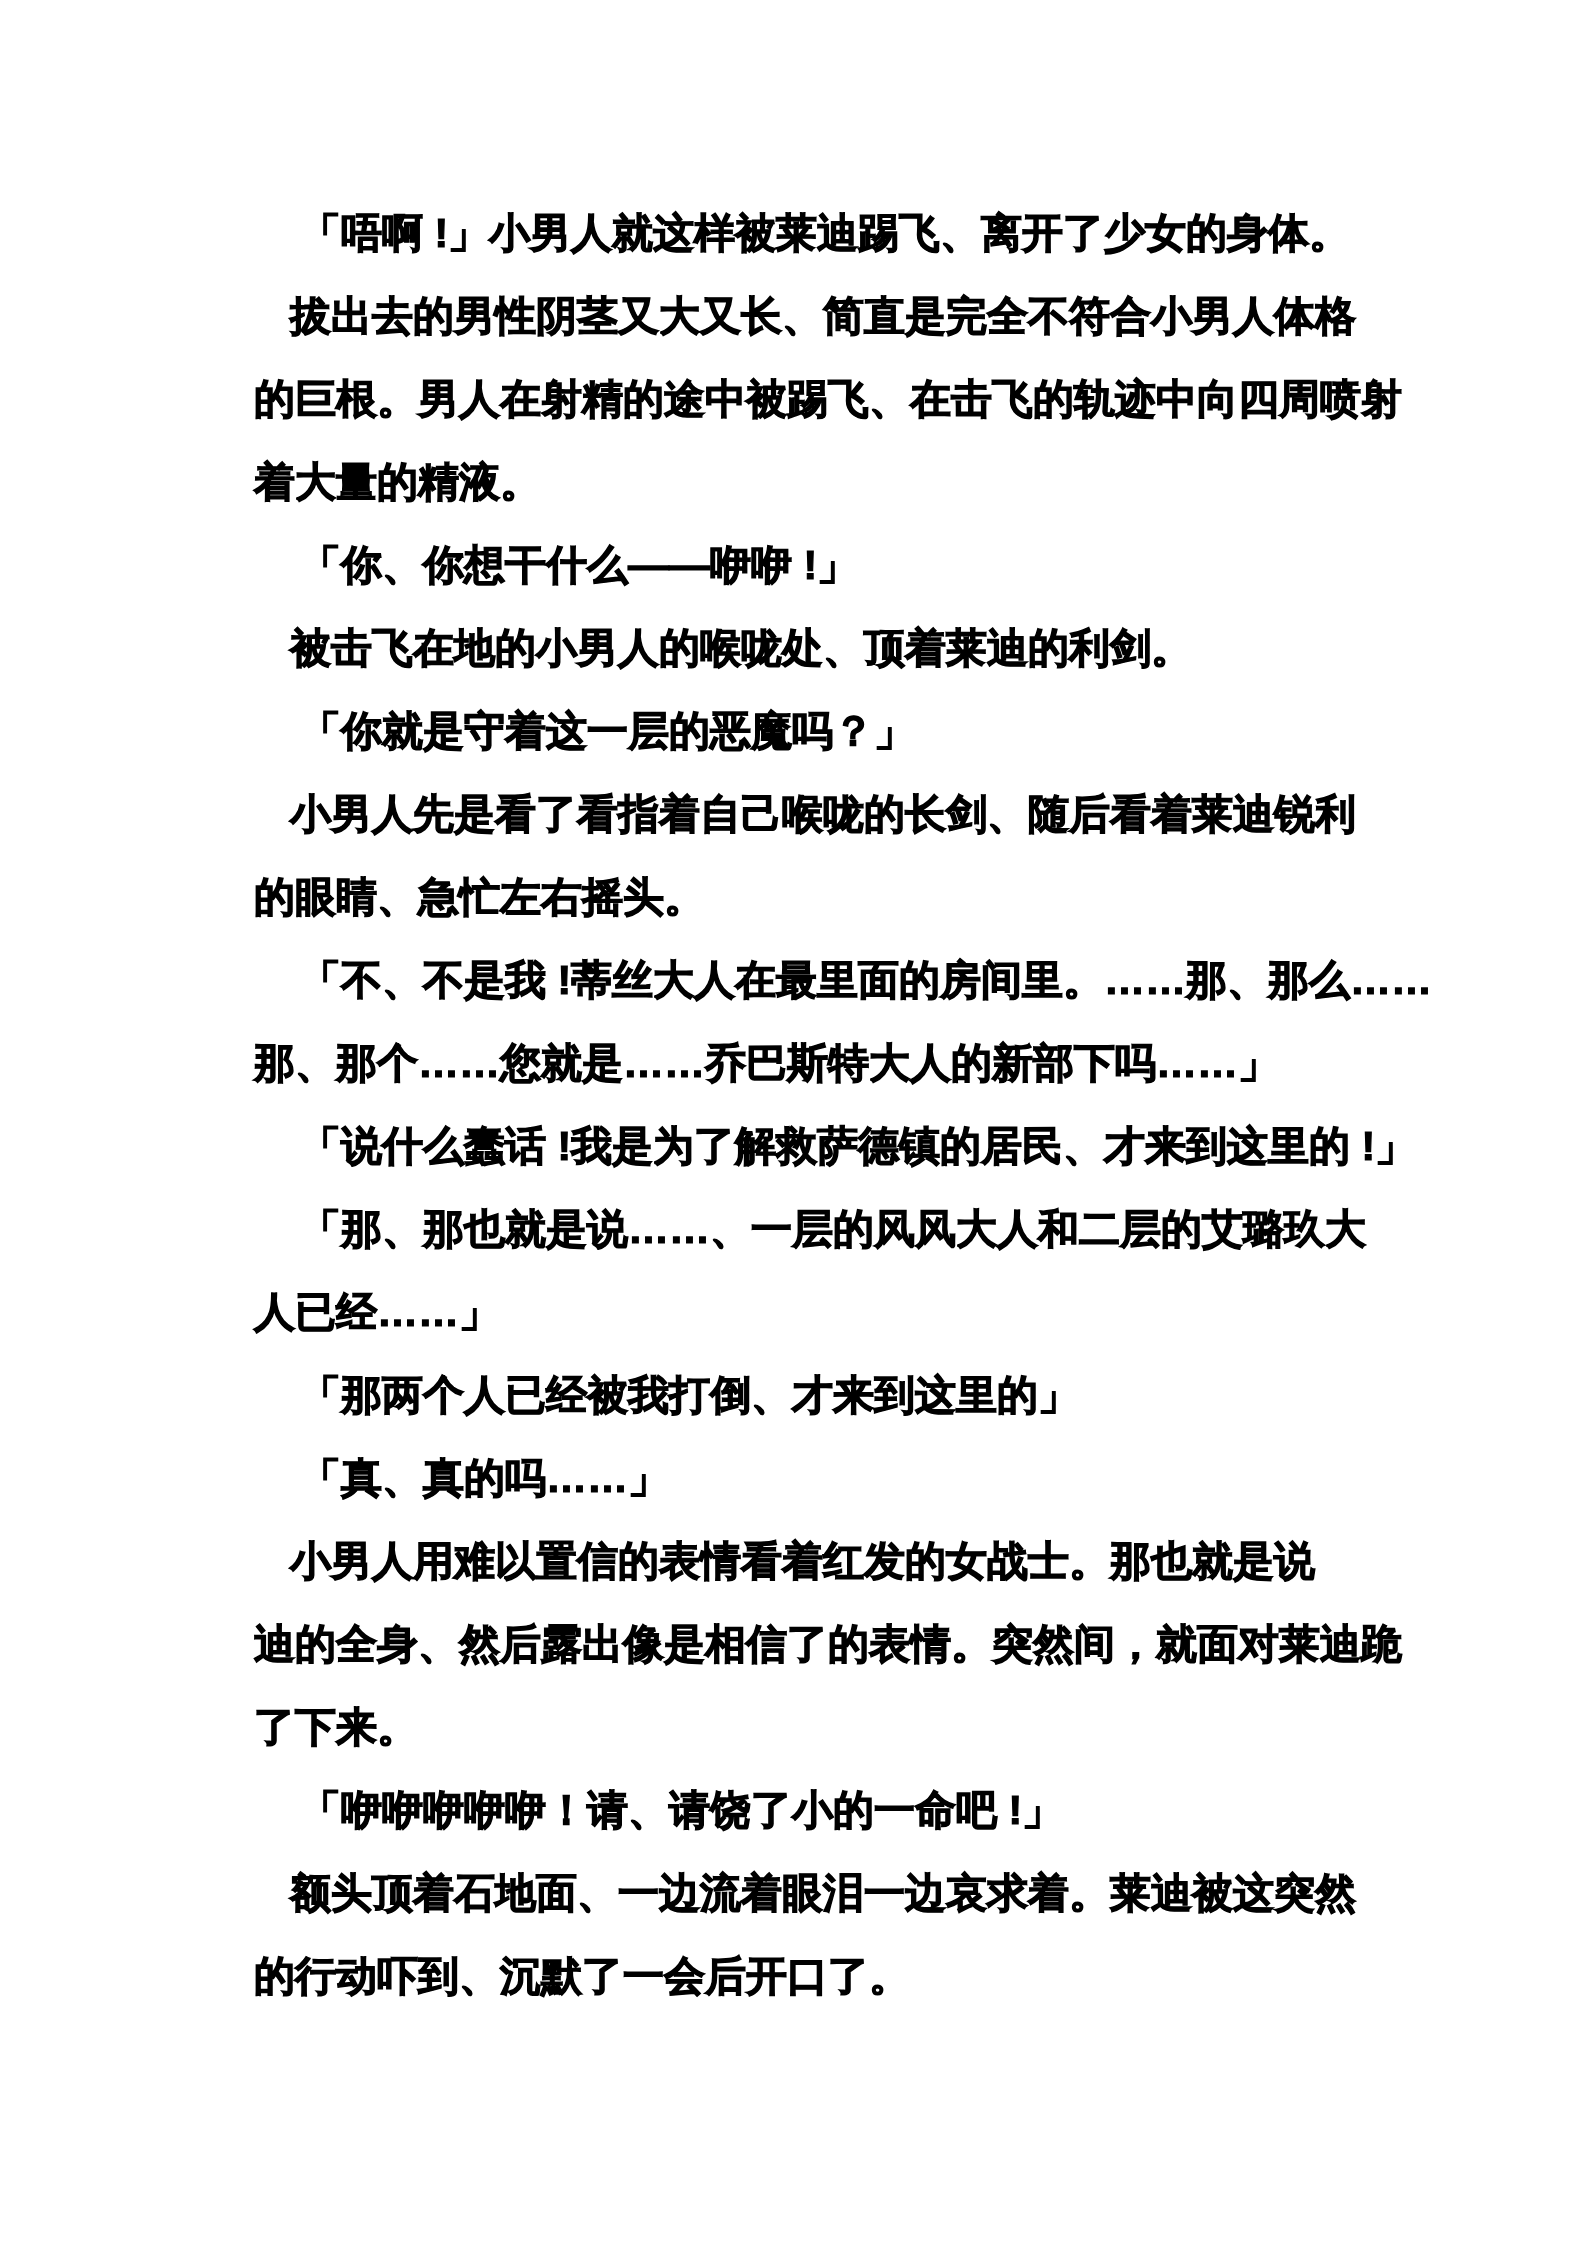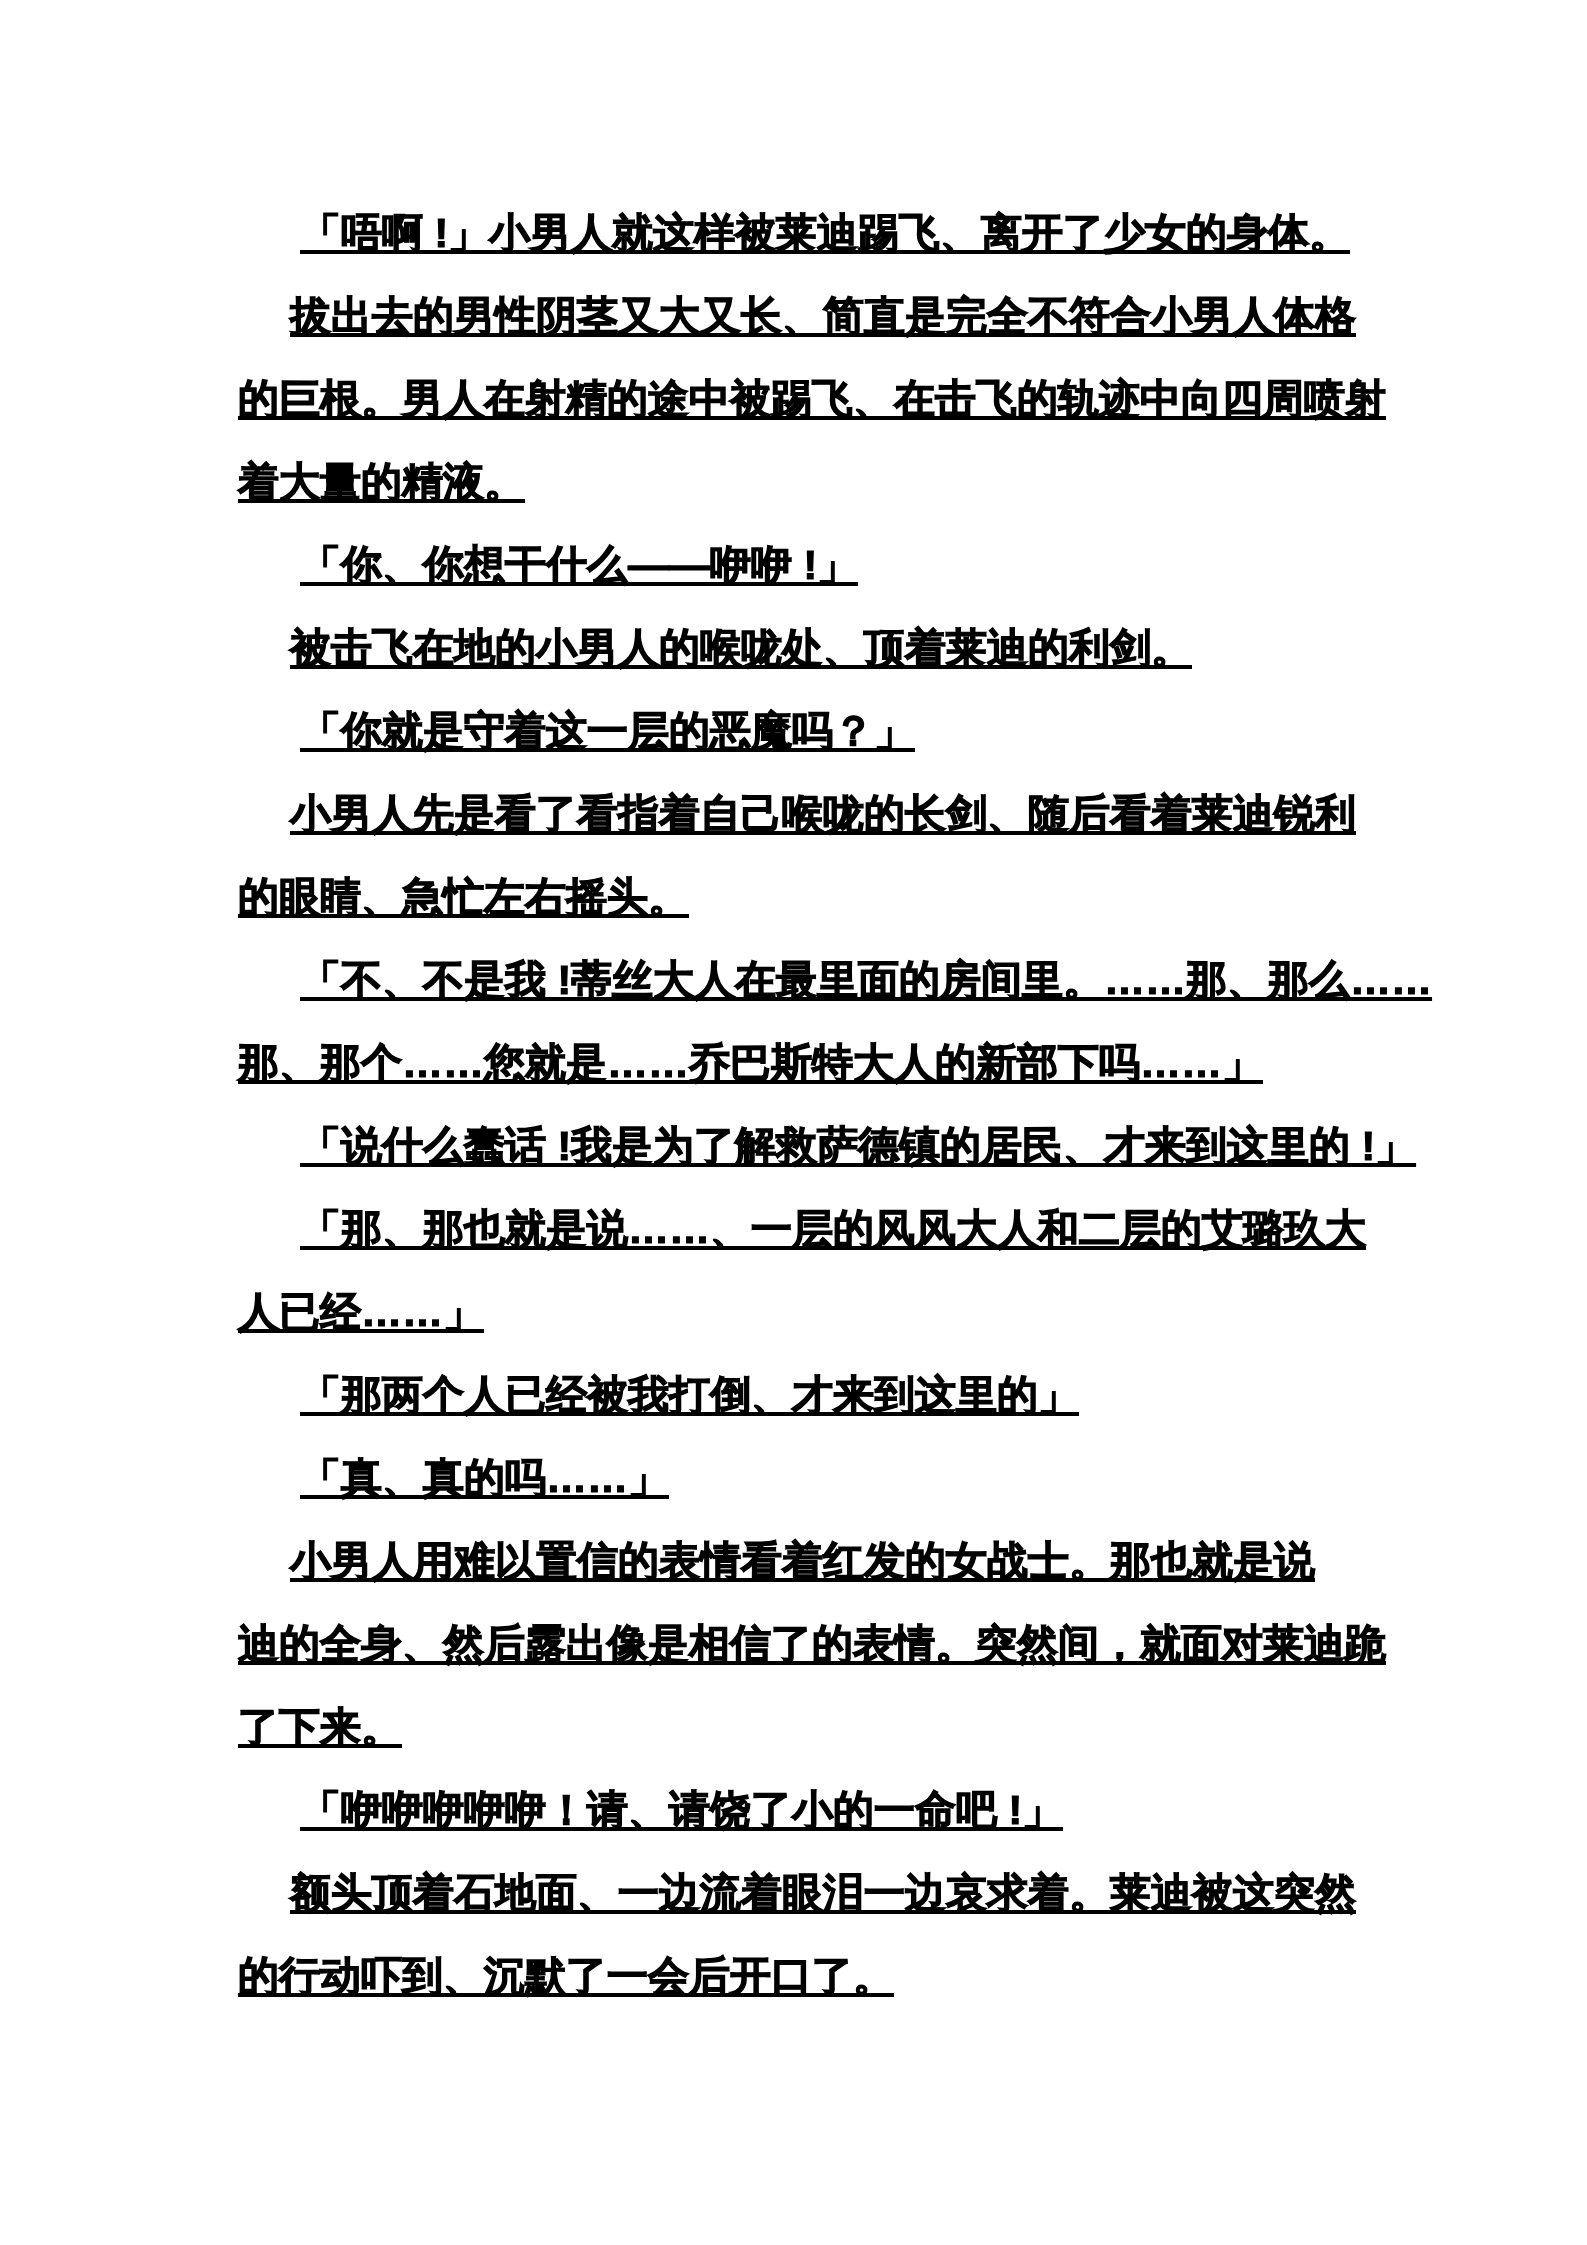--- a/index.html
+++ b/index.html
@@ -21,23 +21,22 @@
     width: 1200px;
     color: #000000;
     font-size: 41px;
     line-height: 83px;
     font-weight: 900;
     -webkit-text-stroke: 1.2px #000000;
   }
   .text-line {
     height: 83px;
     white-space: nowrap;
-    text-decoration: underline;
   }
-  .indent-none { padding-left: 0; }
+  .indent-none { padding-left: 0; margin-left: 16px; }
   .indent-para { padding-left: 52px; }
   .indent-dialogue { padding-left: 62px; }
 </style>
 </head>
 <body style="background: rgb(255, 255, 255);">
 
 <main class="text-block" style="color: rgb(0, 0, 0);">
     <div class="text-line indent-dialogue">「唔啊 !」小男人就这样被莱迪踢飞、离开了少女的身体。</div>
     <div class="text-line indent-para">拔出去的男性阴茎又大又长、简直是完全不符合小男人体格</div>
     <div class="text-line indent-none">的巨根。男人在射精的途中被踢飞、在击飞的轨迹中向四周喷射</div>

